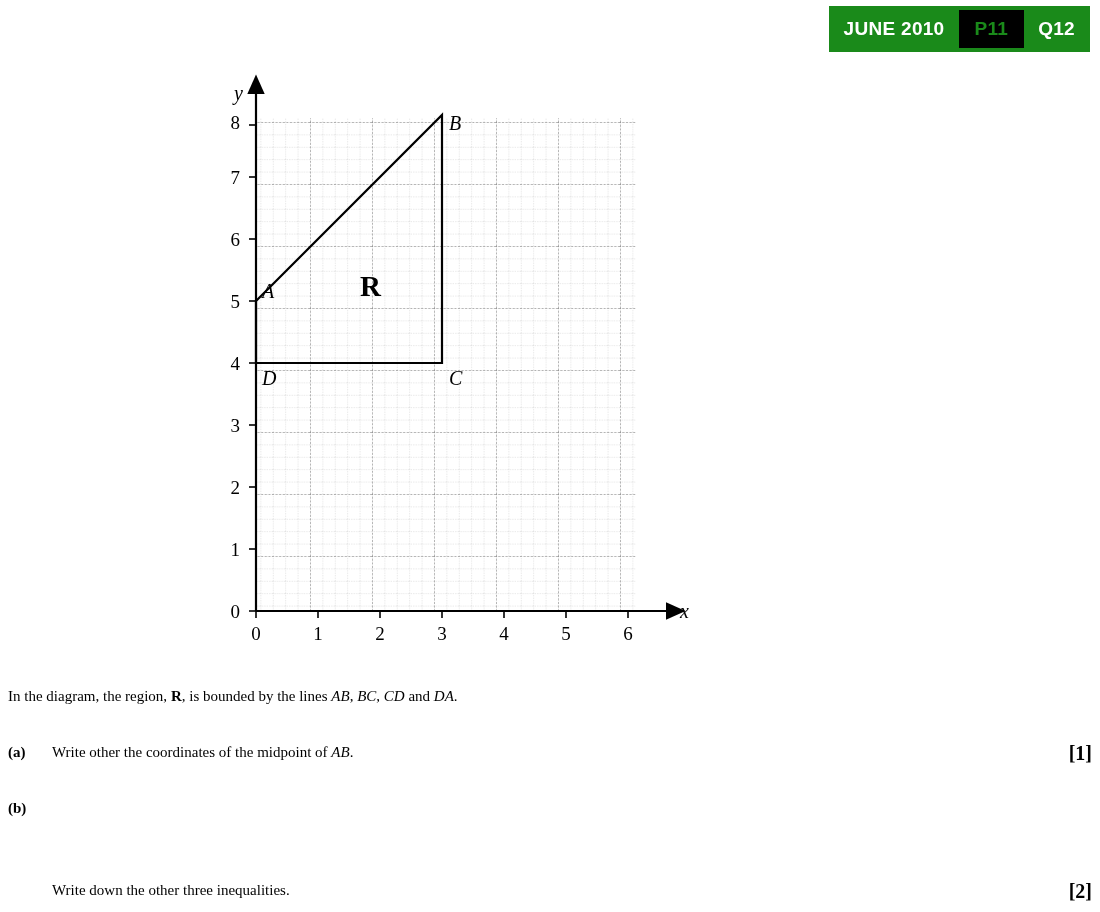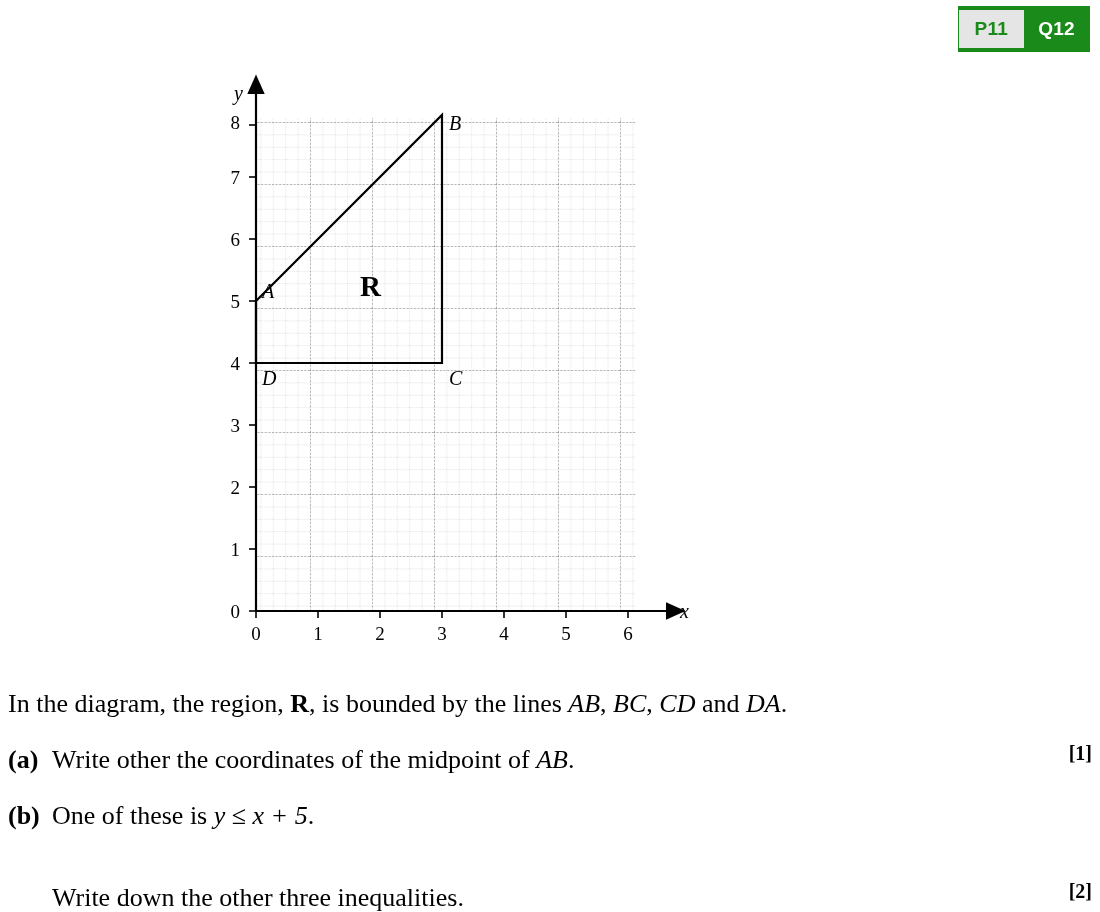--- a/index.html
+++ b/index.html
@@ -32,21 +32,21 @@
     display: flex;
     align-items: center;
     justify-content: center;
     padding: 0 14px;
     font-size: 19px;
     font-weight: bold;
     color: #ffffff;
     letter-spacing: 0.3px;
   }
   .badge-cell.white {
-    background: #e5e5e5;
+    background: #000000;
     color: #1a8a1a;
     margin: 3px 0;
     padding: 0 16px;
   }
 
   
   .graph-wrap {
     position: absolute;
     left: 0;
     top: 60px;
@@ -54,21 +54,21 @@
     height: 600px;
   }
   .graph-svg {
     display: block;
   }
 
   
   .qtext {
     position: absolute;
     left: 8px;
-    font-size: 26px;
+    font-size: 15px;
     line-height: 1.35;
   }
   #stem { top: 686px; }
   #parta { top: 742px; }
   #partb { top: 798px; }
   #partb2 { top: 880px; text-align: right; }
 
   .part-row {
     display: flex;
     align-items: flex-start;
@@ -91,20 +91,21 @@
   #marks-b { top: 880px; }
 
   i, .it { font-style: italic; }
   .bold { font-weight: bold; }
   .nowrap { white-space: nowrap; }
 </style>
 </head>
 <body>
 
 <div class="badge">
+  <div class="badge-cell">JUNE 2010</div>
   <div class="badge-cell white">P11</div>
   <div class="badge-cell">Q12</div>
 </div>
 
 <div class="graph-wrap">
   <svg class="graph-svg" width="760" height="600" viewBox="0 0 760 600">
     <defs>
       <pattern id="minorGrid" width="12.4" height="12.4" patternUnits="userSpaceOnUse">
         <path d="M 12.4 0 L 0 0 0 12.4" fill="none" stroke="#9a9a9a" stroke-width="0.5" stroke-dasharray="1.2 1.2"></path>
       </pattern>
@@ -196,23 +197,20 @@
       <span>Write other the coordinates of the midpoint of </span><span class="it">AB</span><span>.</span>
     </div>
   </div>
 </div>
 <div class="marks" id="marks-a">[1]</div>
 
 <div class="qtext" id="partb">
   <div class="part-row">
     <div class="part-label">(b)</div>
     <div class="part-body">
-      <div>
-        <span>One of these is  </span><span class="it nowrap">y ≤ x + 5</span><span>.</span>
-      </div>
     </div>
   </div>
 </div>
 
 <div class="qtext" id="partb2">
   <div class="part-row">
     <div class="part-label"></div>
     <div class="part-body">Write down the other three inequalities.</div>
   </div>
 </div>

